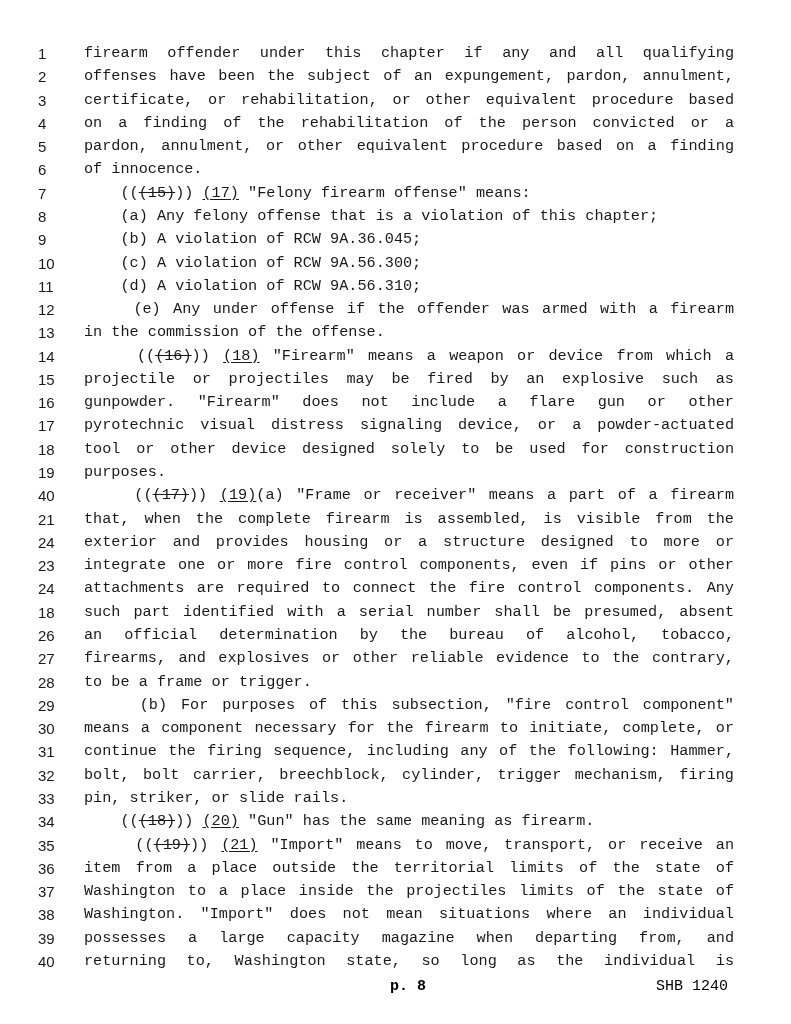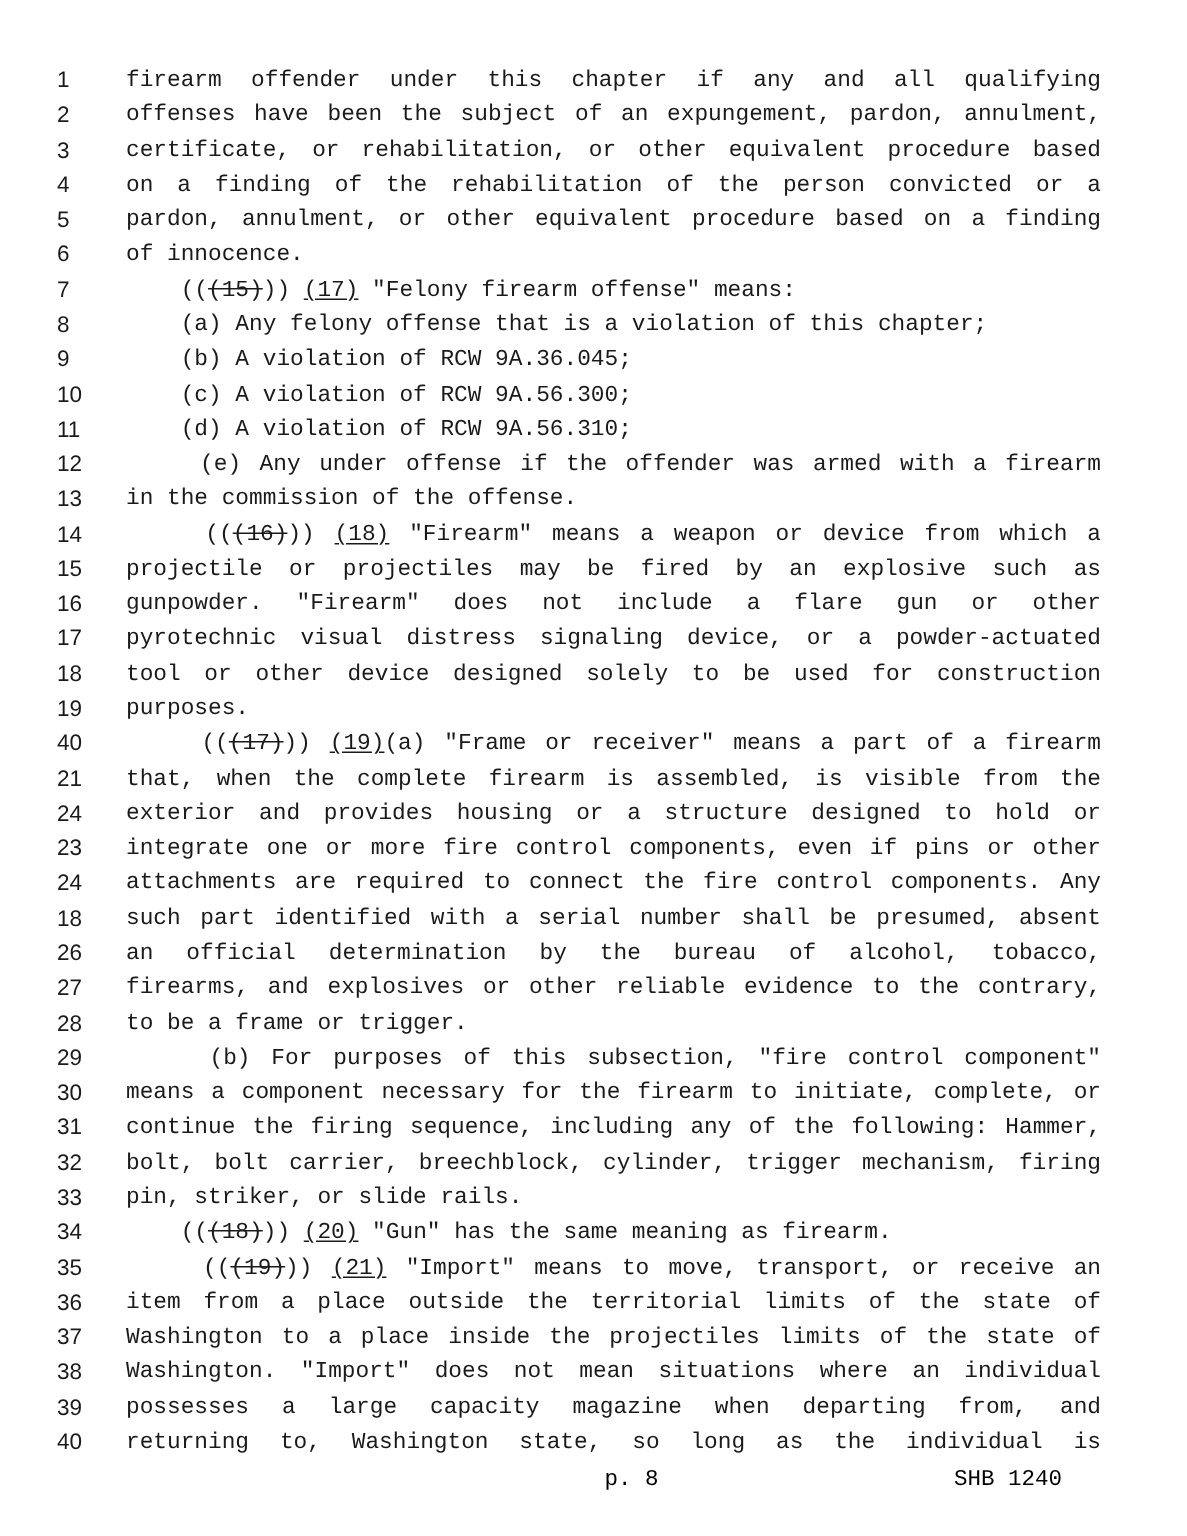--- a/index.html
+++ b/index.html
@@ -21,22 +21,22 @@
       position: absolute; left: 84px; width: 650px;
       text-align: justify; text-align-last: justify;
     }
     .txt.last { text-align-last: left; }
     .strike { text-decoration: line-through; }
     .under { text-decoration: underline; text-underline-offset: 2px; }
     .footer {
       position: absolute; top: 977px; height: 20px; line-height: 20px;
       font-family: "Liberation Mono", "DejaVu Sans Mono", monospace; font-size: 15px;
     }
-    .footer.page-num { left: 403px; }
-    .footer.bill-id { left: 636px; }
+    .footer.page-num { left: 390px; font-weight: bold; }
+    .footer.bill-id { left: 656px; }
   </style>
 </head>
 <body>
 
 <div class="page" id="page">
     <div class="line" style="top: 42px;"><span class="ln">1</span><span class="txt"><span>firearm offender under this chapter if any and all qualifying</span></span></div>
     <div class="line" style="top: 65.28px;"><span class="ln">2</span><span class="txt"><span>offenses have been the subject of an expungement, pardon, annulment,</span></span></div>
     <div class="line" style="top: 88.56px;"><span class="ln">3</span><span class="txt"><span>certificate, or rehabilitation, or other equivalent procedure based</span></span></div>
     <div class="line" style="top: 111.84px;"><span class="ln">4</span><span class="txt"><span>on a finding of the rehabilitation of the person convicted or a</span></span></div>
     <div class="line" style="top: 135.12px;"><span class="ln">5</span><span class="txt"><span>pardon, annulment, or other equivalent procedure based on a finding</span></span></div>
@@ -49,21 +49,21 @@
     <div class="line" style="top: 298.08px;"><span class="ln">12</span><span class="txt"><span>    (e) Any under offense if the offender was armed with a firearm</span></span></div>
     <div class="line" style="top: 321.36px;"><span class="ln">13</span><span class="txt last"><span>in the commission of the offense.</span></span></div>
     <div class="line" style="top: 344.64px;"><span class="ln">14</span><span class="txt"><span>    ((</span><span class="strike">(16)</span><span>)) </span><span class="under">(18)</span><span> "Firearm" means a weapon or device from which a</span></span></div>
     <div class="line" style="top: 367.92px;"><span class="ln">15</span><span class="txt"><span>projectile or projectiles may be fired by an explosive such as</span></span></div>
     <div class="line" style="top: 391.2px;"><span class="ln">16</span><span class="txt"><span>gunpowder. "Firearm" does not include a flare gun or other</span></span></div>
     <div class="line" style="top: 414.48px;"><span class="ln">17</span><span class="txt"><span>pyrotechnic visual distress signaling device, or a powder-actuated</span></span></div>
     <div class="line" style="top: 437.76px;"><span class="ln">18</span><span class="txt"><span>tool or other device designed solely to be used for construction</span></span></div>
     <div class="line" style="top: 461.04px;"><span class="ln">19</span><span class="txt last"><span>purposes.</span></span></div>
     <div class="line" style="top: 484.32px;"><span class="ln">40</span><span class="txt"><span>    ((</span><span class="strike">(17)</span><span>)) </span><span class="under">(19)</span><span>(a) "Frame or receiver" means a part of a firearm</span></span></div>
     <div class="line" style="top: 507.6px;"><span class="ln">21</span><span class="txt"><span>that, when the complete firearm is assembled, is visible from the</span></span></div>
-    <div class="line" style="top: 530.88px;"><span class="ln">24</span><span class="txt"><span>exterior and provides housing or a structure designed to hold or</span></span></div>
+    <div class="line" style="top: 530.88px;"><span class="ln">24</span><span class="txt"><span>exterior and provides housing or a structure designed to more or</span></span></div>
     <div class="line" style="top: 554.16px;"><span class="ln">23</span><span class="txt"><span>integrate one or more fire control components, even if pins or other</span></span></div>
     <div class="line" style="top: 577.44px;"><span class="ln">24</span><span class="txt"><span>attachments are required to connect the fire control components. Any</span></span></div>
     <div class="line" style="top: 600.72px;"><span class="ln">18</span><span class="txt"><span>such part identified with a serial number shall be presumed, absent</span></span></div>
     <div class="line" style="top: 624px;"><span class="ln">26</span><span class="txt"><span>an official determination by the bureau of alcohol, tobacco,</span></span></div>
     <div class="line" style="top: 647.28px;"><span class="ln">27</span><span class="txt"><span>firearms, and explosives or other reliable evidence to the contrary,</span></span></div>
     <div class="line" style="top: 670.56px;"><span class="ln">28</span><span class="txt last"><span>to be a frame or trigger.</span></span></div>
     <div class="line" style="top: 693.84px;"><span class="ln">29</span><span class="txt"><span>    (b) For purposes of this subsection, "fire control component"</span></span></div>
     <div class="line" style="top: 717.12px;"><span class="ln">30</span><span class="txt"><span>means a component necessary for the firearm to initiate, complete, or</span></span></div>
     <div class="line" style="top: 740.4px;"><span class="ln">31</span><span class="txt"><span>continue the firing sequence, including any of the following: Hammer,</span></span></div>
     <div class="line" style="top: 763.68px;"><span class="ln">32</span><span class="txt"><span>bolt, bolt carrier, breechblock, cylinder, trigger mechanism, firing</span></span></div>

